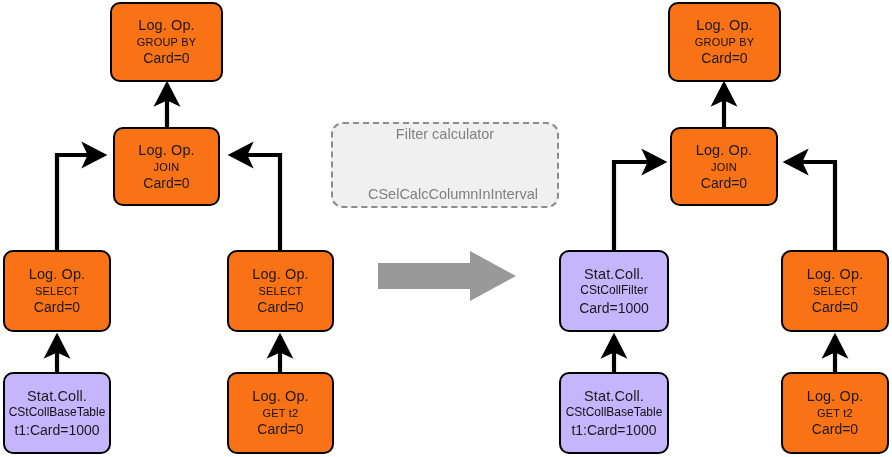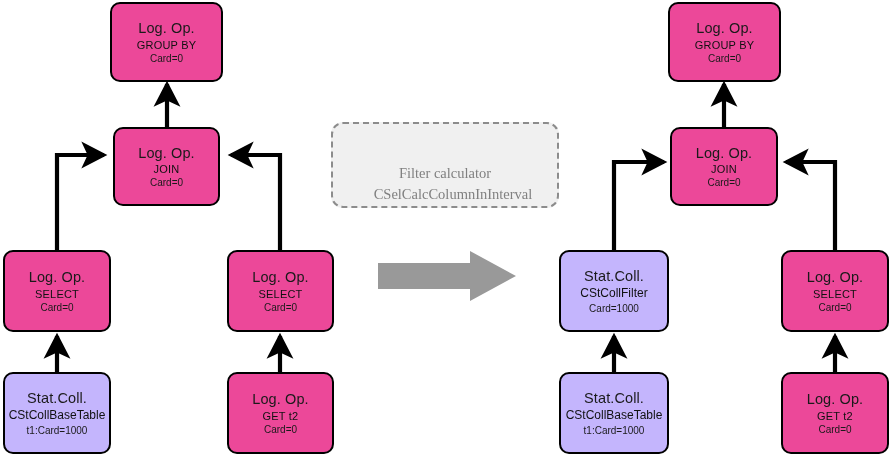--- a/index.html
+++ b/index.html
@@ -24,21 +24,21 @@
     top: 0;
     width: 892px;
     height: 457px;
     pointer-events: none;
   }
   .node {
     position: absolute;
     box-sizing: border-box;
     border: 2.5px solid #000000;
     border-radius: 10px;
-    background: #ec4899;
+    background: #f97316;
     display: flex;
     flex-direction: column;
     align-items: center;
     justify-content: center;
     z-index: 3;
   }
   .node.shaded {
     background: #c4b5fd;
   }
   .node .l1 {
@@ -53,37 +53,36 @@
     color: #111111;
     line-height: 1.3;
     white-space: nowrap;
     letter-spacing: 0.2px;
   }
   .node .l2.small {
     font-size: 12px;
     letter-spacing: 0;
   }
   .node .l3 {
-    font-size: 10px;
+    font-size: 14px;
     color: #1a1a1a;
     line-height: 1.3;
     white-space: nowrap;
   }
   .calcbox {
     position: absolute;
     box-sizing: border-box;
     border: 2px dashed #8c8c8c;
     border-radius: 12px;
     background: #f0f0f0;
     display: flex;
     flex-direction: column;
     align-items: center;
-    justify-content: flex-end;
+    justify-content: space-between;
     z-index: 3;
-    font-family: Liberation Serif, serif;
   }
   .calcbox .c1 {
     font-size: 14.5px;
     color: #808080;
     line-height: 1.5;
     white-space: nowrap;
   }
   .calcbox .c2 {
     font-size: 14.5px;
     color: #808080;

